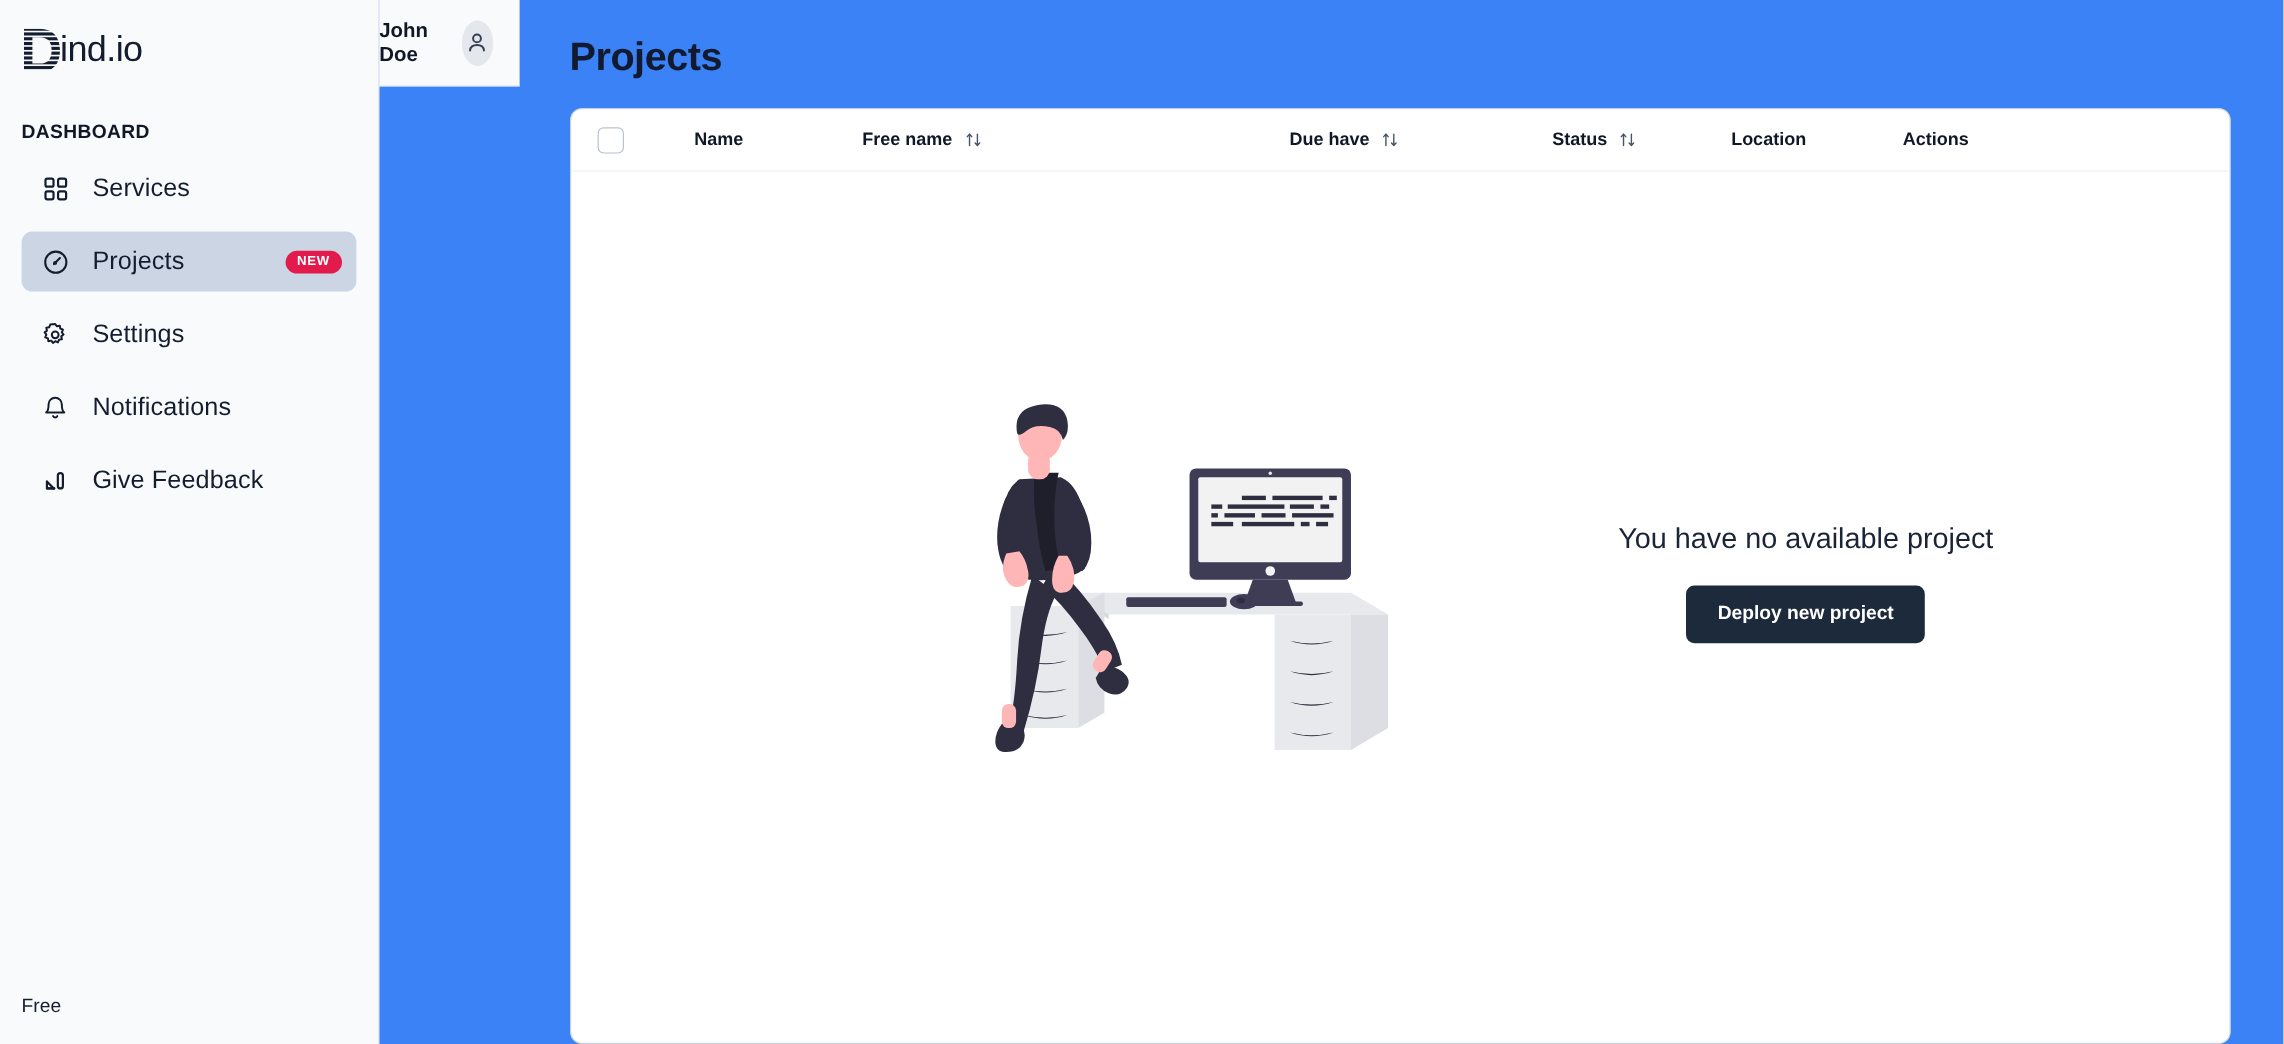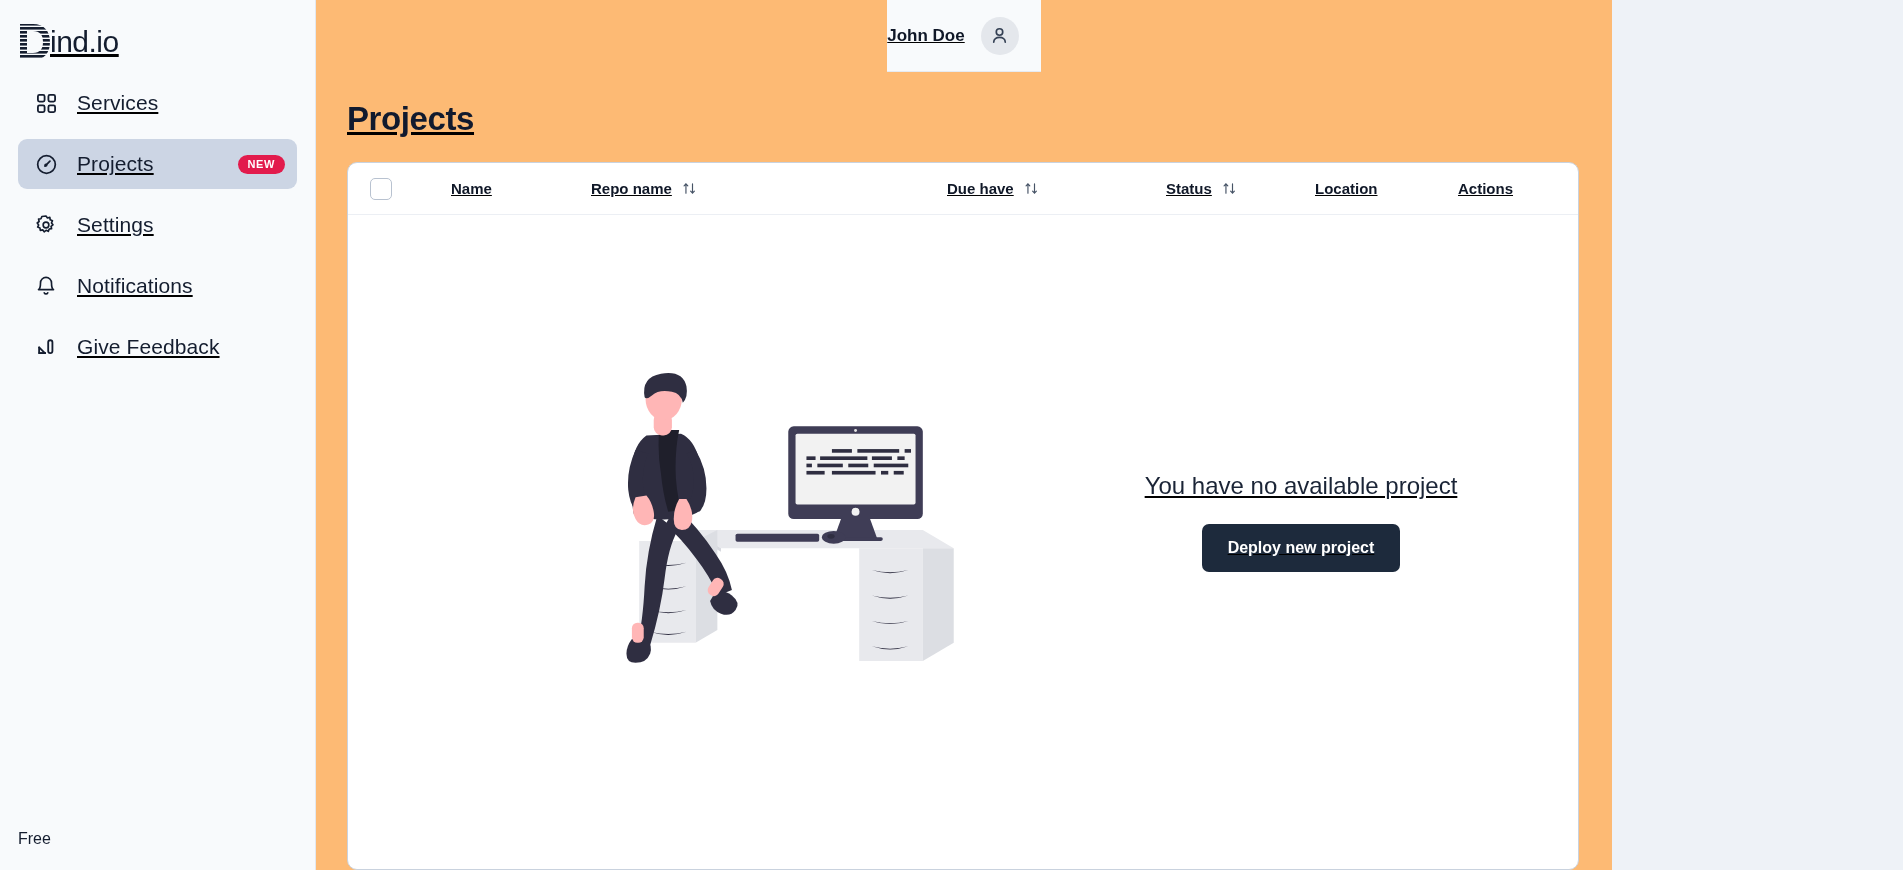--- a/index.html
+++ b/index.html
@@ -2,21 +2,21 @@
 <html><head>
 <meta charset="utf-8">
 <style>
   * { margin:0; padding:0; box-sizing:border-box; }
   html, body {
     width:1903px; height:870px;
     font-family:"Liberation Sans", sans-serif;
     background:#eef2f7;
     overflow:hidden;
   }
-  .app { display:flex; width:1612px; height:870px;text-decoration:underline; }
+  .app { display:flex; width:1903px; height:870px; }
 
   
   .sidebar {
     width:316px; height:870px;
     background:#f8fafc;
     border-right:1px solid #e3e8ef;
     display:flex; flex-direction:column;
     flex:0 0 316px;
     position:relative;
   }
@@ -53,21 +53,21 @@
     background:#e21b4c; color:#fff;
     font-size:11px; font-weight:700; letter-spacing:0.6px;
     padding:4px 10px; border-radius:11px; line-height:1;
   }
   .sidebar-footer {
     position:absolute; left:18px; bottom:22px;
     font-size:16px; color:#141d2f;
   }
 
   
-  .main { flex:1 1 auto; display:flex; flex-direction:column; background:#fdba74; min-width:0;align-items:center; }
+  .main { flex:1 1 auto; display:flex; flex-direction:row; background:#3b82f6; min-width:0; }
   .topbar {
     height:72px; background:#f8fafc;
     border-bottom:1px solid #e6ebf2;
     display:flex; align-items:center; justify-content:flex-end;
     padding-right:22px; flex:0 0 72px;
   }
   .user-name {
     font-size:17px; font-weight:700; color:#101828; margin-right:16px;
   }
   .avatar {
@@ -150,20 +150,21 @@
             <rect x="0" y="21" width="34" height="2.6"></rect>
             <rect x="0" y="25" width="34" height="2.6"></rect>
             <rect x="0" y="29" width="34" height="2.6"></rect>
             <rect x="0" y="33" width="34" height="2.6"></rect>
           </g>
         </svg>
         <span class="logo-text">ind.io</span>
       </div>
     </div>
 
+    <div class="nav-section-title">DASHBOARD</div>
 
     <nav class="nav">
 
       <div class="nav-item">
         <span class="nav-ico">
           <svg width="21" height="21" viewBox="0 0 22 22" fill="none" stroke="#141d2f" stroke-width="1.9">
             <rect x="2" y="2" width="7" height="7" rx="1.6"></rect>
             <rect x="13" y="2" width="7" height="7" rx="1.6"></rect>
             <rect x="2" y="13" width="7" height="7" rx="1.6"></rect>
             <rect x="13" y="13" width="7" height="7" rx="1.6"></rect>
@@ -239,21 +240,21 @@
       <div class="card">
 
         <div class="thead">
           <div class="c-check">
             <span class="cb"></span>
           </div>
           <div class="th c-name">
             <span>Name</span>
           </div>
           <div class="th c-repo">
-            <span>Repo name</span>
+            <span>Free name</span>
             <span class="sort-ico">
               <svg width="15" height="15" viewBox="0 0 16 16" fill="none" stroke="#475467" stroke-width="1.25" stroke-linecap="round" stroke-linejoin="round">
                 <path d="M4.2 13V3M4.2 3 L2.2 5.2M4.2 3 L6.2 5.2"></path>
                 <path d="M11.2 3v10M11.2 13 L9.2 10.8M11.2 13 L13.2 10.8"></path>
               </svg>
             </span>
           </div>
           <div class="th c-due">
             <span>Due have</span>
             <span class="sort-ico">

